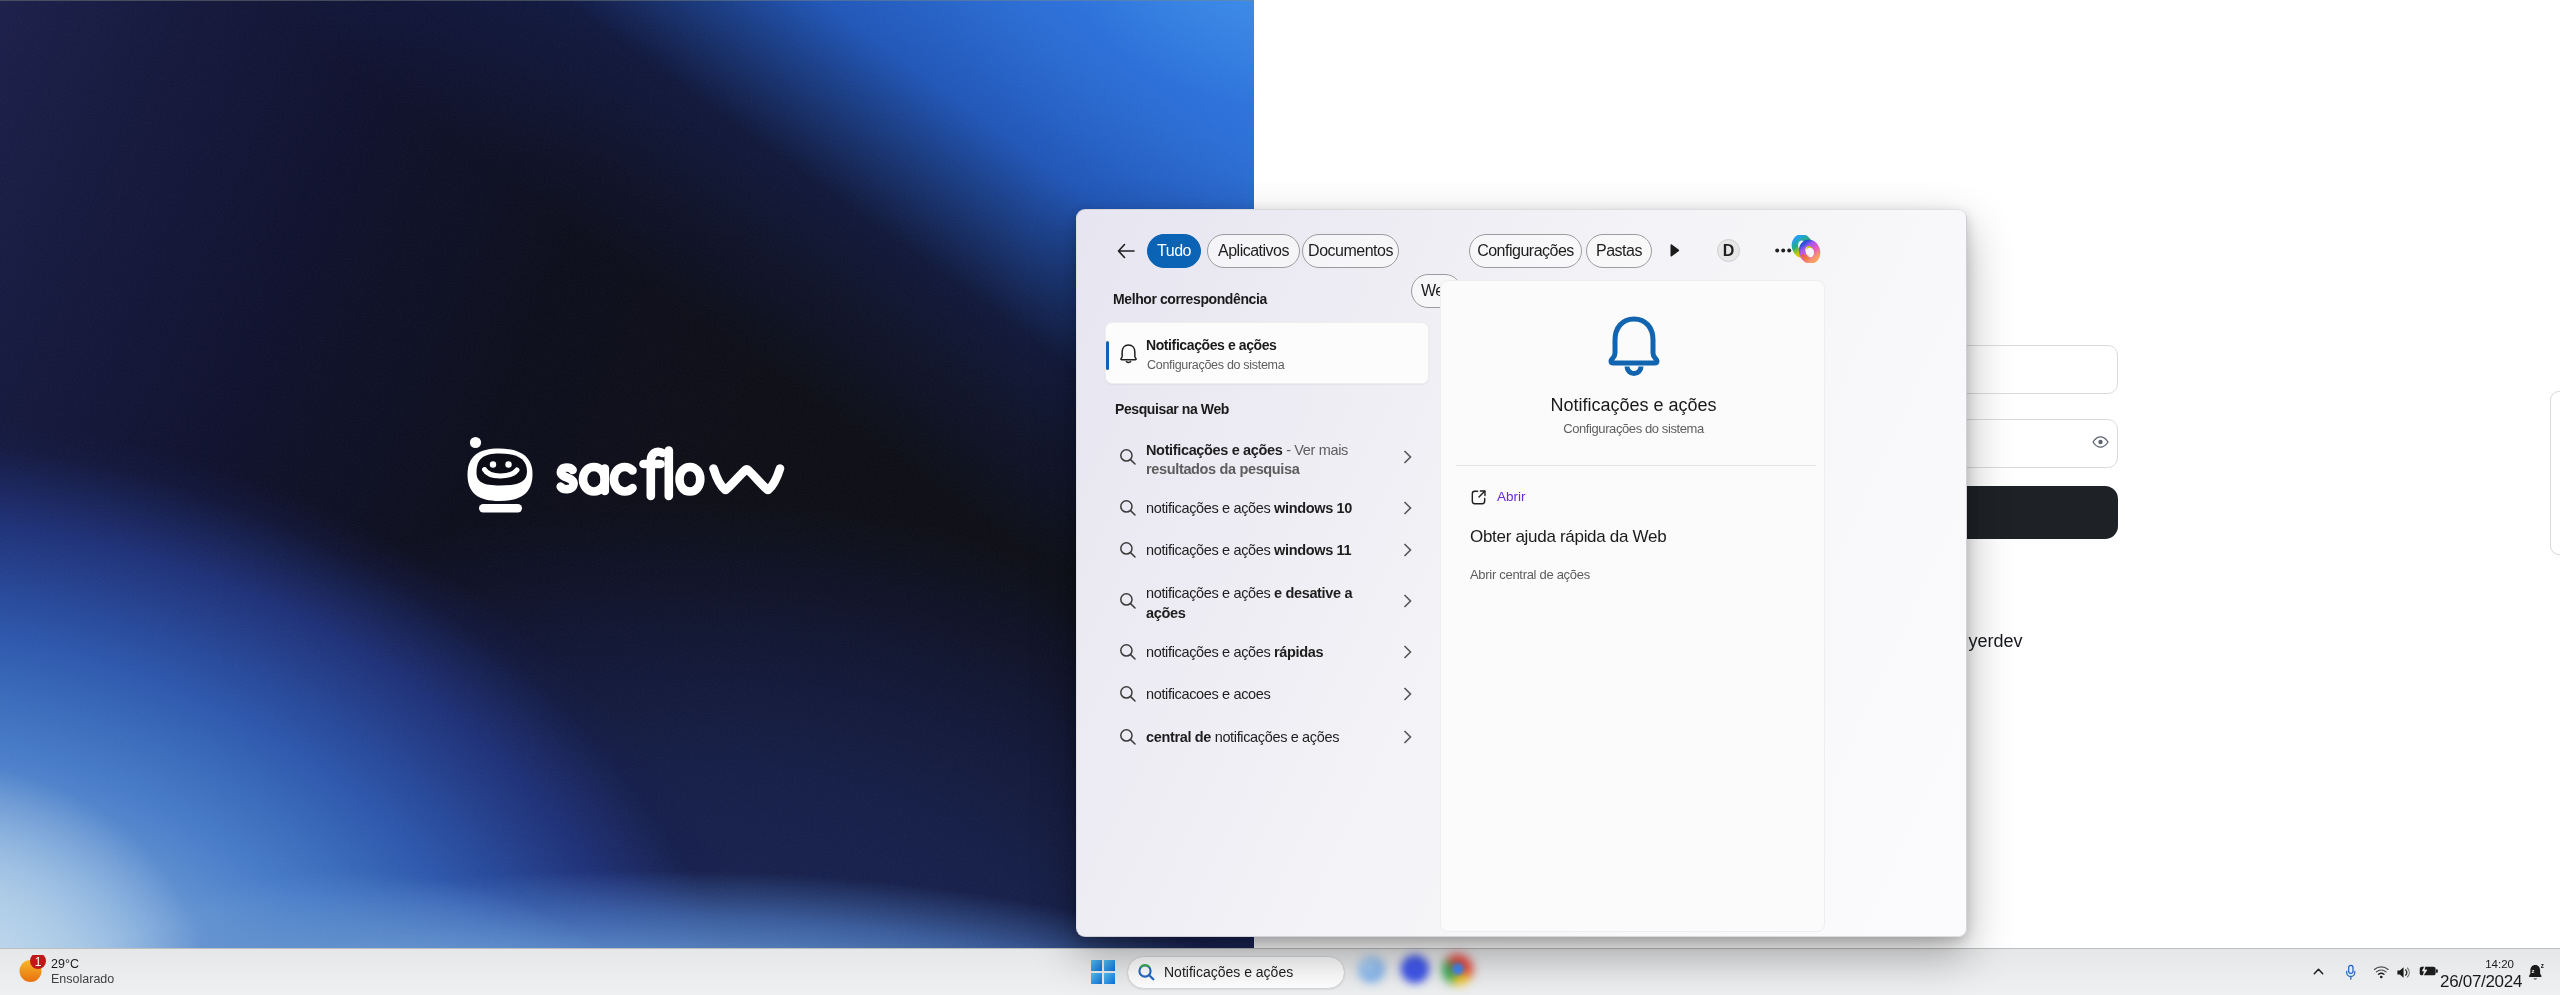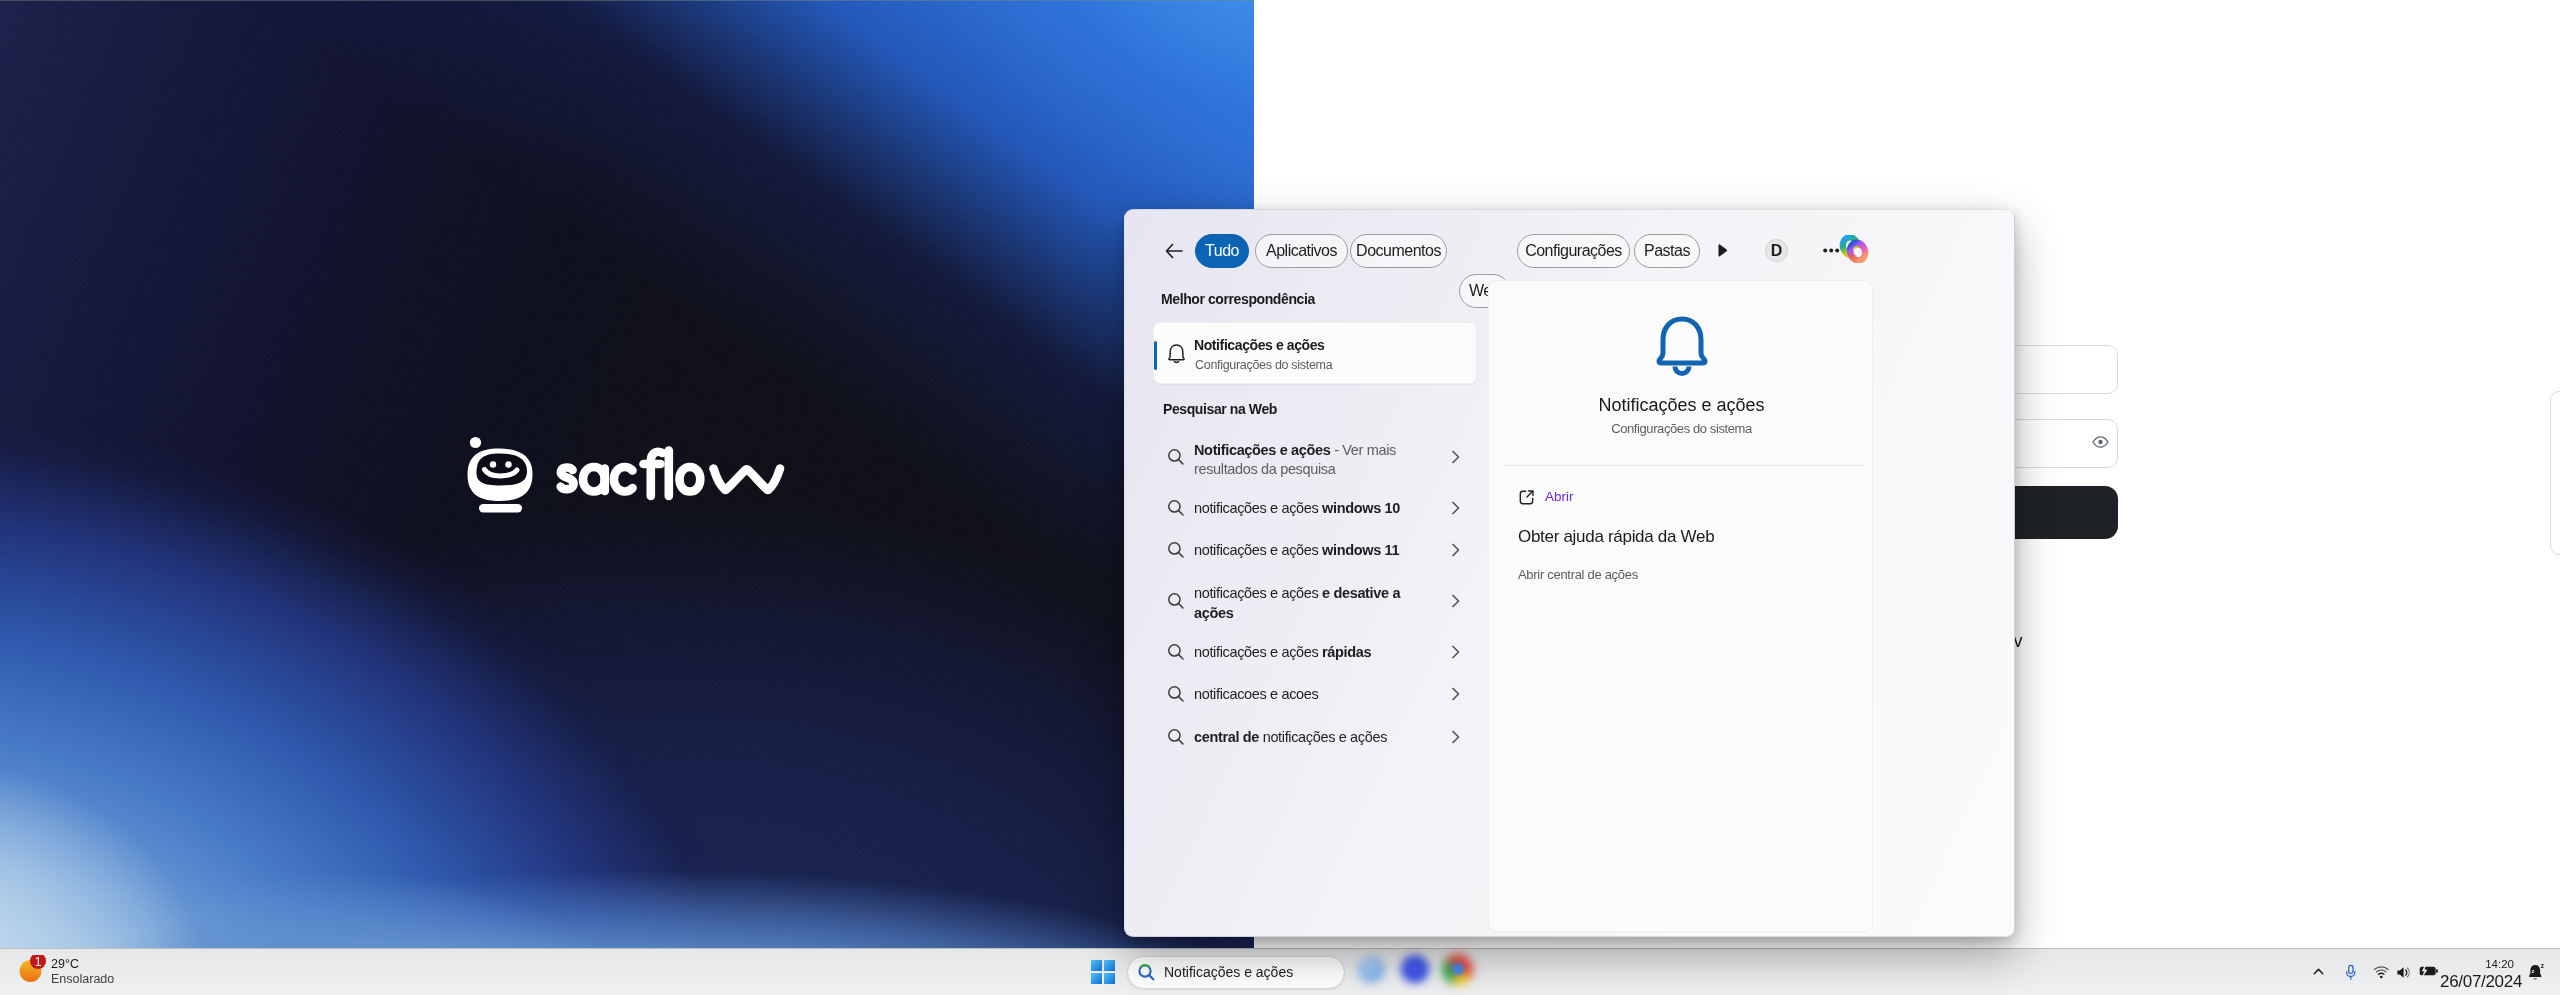--- a/index.html
+++ b/index.html
@@ -28,21 +28,21 @@
   #logoicon { left:465px; top:435px; }
 
   
   #page { left:1254px; top:0; width:1306px; height:948px; background:#fff; }
   .inp { position:absolute; left:1690px; width:428px; height:49px; background:#fff; border:1px solid #d9dbdf; border-radius:10px; }
   #btn { left:1690px; top:486px; width:428px; height:53px; background:#1e2126; border-radius:13px; color:#fff; font-size:18px; font-weight:bold; text-align:center; text-indent:5px; line-height:53px; }
   #hyerdev { left:1703px; top:631px; width:428px; text-align:center; font-size:18px; color:#16181d; }
   #toastright { left:2550px; top:391px; width:40px; height:164px; background:#fff; border:1px solid #d9d9de; border-radius:9px; }
 
   
-  #flyout { left:1124px; top:209px; width:891px; height:728px; border-radius:9px;
+  #flyout { left:1076px; top:209px; width:891px; height:728px; border-radius:9px;
     background:linear-gradient(115deg,#e6e5f1 0%,#ecebf3 20%,#f3f2f6 45%,#f8f7f9 72%,#fbfafc 100%);
     border:1px solid rgba(0,0,0,0.10);
     box-shadow:0 18px 45px rgba(0,0,0,0.30), 0 4px 12px rgba(0,0,0,0.18); }
   
   .pill { position:absolute; top:24px; height:34px; border-radius:17px; border:1px solid #9c9c9e; color:#1d1d1d; font-size:16px; letter-spacing:-0.5px; line-height:32px; text-align:center; background:rgba(251,251,252,0.6); }
   #pill-tudo { left:70px; width:54px; background:#0b63b5; border:1px solid #0b63b5; color:#fff; }
   #melhor { left:36px; top:81px; font-size:14px; letter-spacing:-0.4px; font-weight:bold; color:#1a1a1a; }
   #selcard { left:28px; top:112px; width:324px; height:62px; background:#fcfcfd; border:1px solid rgba(0,0,0,0.055); border-radius:7px; box-shadow:0 1px 2px rgba(0,0,0,0.05); }
   #selaccent { left:28.5px; top:131px; width:3px; height:29px; background:#0b63b5; border-radius:2px; }
   #seltitle { left:69px; top:127px; font-size:14px; letter-spacing:-0.4px; font-weight:600; color:#1b1b1b; }
@@ -245,21 +245,21 @@
   <div class="abs" id="selaccent"></div>
   <svg class="abs" style="left:42px; top:133px;" width="19" height="21" viewBox="0 0 56 63">
     <path d="M28 6 C 16 6 9 15 9 27 L 9 40 C 9 42 8 44 6.5 45.5 C 5.5 46.5 5 47.5 5 48 C 5 49.3 6 50 7.5 50 L 48.5 50 C 50 50 51 49.3 51 48 C 51 47.5 50.5 46.5 49.5 45.5 C 48 44 47 42 47 40 L 47 27 C 47 15 40 6 28 6 Z" fill="none" stroke="#1f1f1f" stroke-width="4.5"></path>
     <path d="M21 54 a 7.5 7.5 0 0 0 14 0" fill="none" stroke="#1f1f1f" stroke-width="4.5"></path>
   </svg>
   <div class="abs" id="seltitle">Notificações e ações</div>
   <div class="abs" id="selsub">Configurações do sistema</div>
   <div class="abs" id="pesq">Pesquisar na Web</div>
 
   <div class="rowt" style="top:240px;"><b>Notificações e ações</b><span class="gray"> - Ver mais</span></div>
-  <div class="rowt gray" style="top:259px;">resultados da pesquisa</div>
+  <div class="rowt gray" style="top:259px;font-weight:bold;">resultados da pesquisa</div>
   <div class="rowt" style="top:298px;">notificações e ações <b>windows 10</b></div>
   <div class="rowt" style="top:340px;">notificações e ações <b>windows 11</b></div>
   <div class="rowt" style="top:383px;">notificações e ações <b>e desative a</b></div>
   <div class="rowt" style="top:403px;"><b>ações</b></div>
   <div class="rowt" style="top:442px;">notificações e ações <b>rápidas</b></div>
   <div class="rowt" style="top:484px;">notificacoes e acoes</div>
   <div class="rowt" style="top:527px;"><b>central de</b> notificações e ações</div>
 
   <svg class="mag" style="top:247px;" width="18" height="18" viewBox="0 0 18 18">
       <circle cx="7.4" cy="7.4" r="5.6" fill="none" stroke="#3c3c3c" stroke-width="1.5"></circle>

